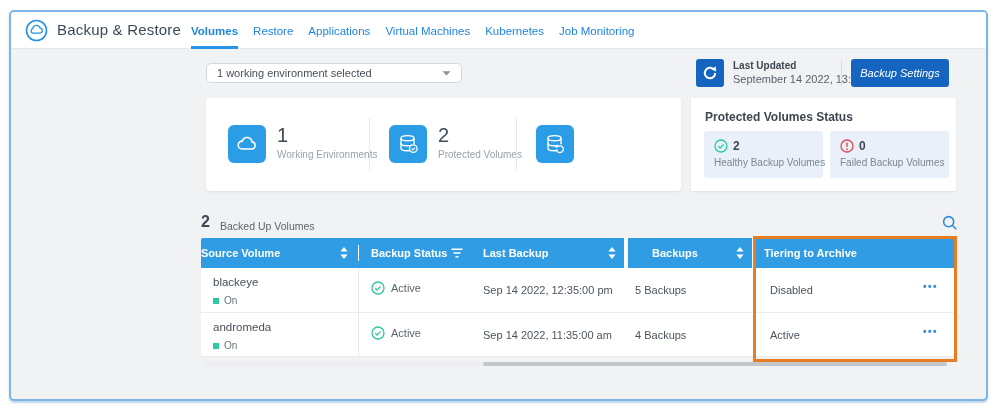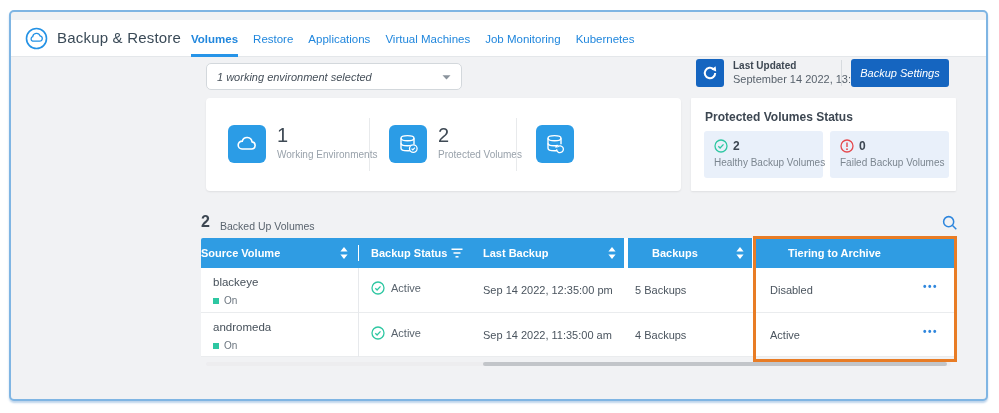--- a/index.html
+++ b/index.html
@@ -7,30 +7,30 @@
   .canvas {
     position: relative; width: 999px; height: 413px; background:#fff;
     font-family: "Liberation Sans", sans-serif; overflow: hidden;
   }
   .frame {
     position: absolute; left: 9px; top: 10px; width: 979px; height: 391px;
     border: 2px solid #7fb5e3; border-radius: 5px; background:#f1f2f4;
     overflow: hidden; box-shadow: 0 2px 2px rgba(110,160,210,.45);
   }
   
-  .topbar { position:absolute; left:0; top:8px; width:100%; height:37px; background:#fff; border-bottom:1px solid #e4e7ea;text-decoration:underline; }
+  .topbar { position:absolute; left:0; top:0; width:100%; height:37px; background:#fff; border-bottom:1px solid #e4e7ea;text-decoration:underline; }
   .logo { position:absolute; left:14px; top:7px; width:23px; height:23px; }
   .app-title { position:absolute; left:46px; top:9px; font-size:15px; color:#3a4a57; letter-spacing:.2px; }
   .tabs { position:absolute; left:180px; top:0; height:37px; display:flex; column-gap:15px; }
   .tab { display:flex; align-items:center; font-size:11.5px; color:#2187dd; cursor:pointer; white-space:nowrap; }
   .tab.active { font-weight:bold; border-bottom:3px solid #2694e8; padding-top:3px;text-align:right; }
   
-  .env-select { position:absolute; left:195px; top:51px; width:256px; height:27px; background:#fff;
+  .env-select { position:absolute; left:195px; top:51px; width:256px; height:20px; background:#fff;
     border:1px solid #d3d8dc; border-radius:5px; display:flex; align-items:center; justify-content:space-between;
-    padding:0 10px; font-size:11px; color:#454f59; cursor:pointer;font-style:italic; }
+    padding:0 10px; font-size:11px; color:#454f59; cursor:pointer; }
   .refresh-btn { position:absolute; left:685px; top:47px; width:28px; height:28px; background:#1565c0;
     border:none; border-radius:3px; cursor:pointer; display:flex; align-items:center; justify-content:center; }
   .last-updated { position:absolute; left:722px; top:48px; }
   .lu-label { font-size:10px; font-weight:bold; color:#3d4752; }
   .lu-value { font-size:11px; color:#58626c; margin-top:2px; }
   .vdiv { position:absolute; left:830px; top:48px; width:1px; height:26px; background:#d7dbdf; }
   .settings-btn { position:absolute; left:840px; top:47px; width:98px; height:28px; background:#1565c0;
     color:#fff; font-size:11px; border:none; border-radius:3px; cursor:pointer;font-style:italic; }
   
   .stats-card { position:absolute; left:195px; top:86px; width:475px; height:93px; background:#fff;
@@ -86,22 +86,22 @@
           <circle cx="11.5" cy="11.5" r="10" fill="none" stroke="#2492e5" stroke-width="1.6"></circle>
           <path d="M7.6 14.2h7a2.7 2.7 0 0 0 .45-5.36A3.8 3.8 0 0 0 7.7 9.7a2.4 2.4 0 0 0-.1 4.5z" fill="none" stroke="#2492e5" stroke-width="1.3"></path>
         </svg>
       </div>
       <div class="app-title">Backup &amp; Restore</div>
       <nav class="tabs">
         <span class="tab active">Volumes</span>
         <span class="tab">Restore</span>
         <span class="tab">Applications</span>
         <span class="tab">Virtual Machines</span>
+        <span class="tab">Kubernetes</span>
         <span class="tab">Job Monitoring</span>
-        <span class="tab">Kubernetes</span>
       </nav>
     </div>
 
     <div class="env-select">
       <span>1 working environment selected</span>
       <svg width="9" height="6" viewBox="0 0 9 6">
           <polygon points="0.5,1.2 8.5,1.2 4.5,5.4" fill="#8a939c"></polygon>
         </svg>
     </div>
 
@@ -227,21 +227,21 @@
         <div class="th-gap" style="left:423px"></div>
         <div class="th" style="left:427px;width:124px;padding-left:24px">
           <span>Backups</span>
             <span class="sp"></span>
           <svg width="8" height="12" viewBox="0 0 8 12" style="margin-right:8px">
             <polygon points="4,0 7.6,4.4 0.4,4.4" fill="#fff"></polygon>
               <polygon points="0.4,7.6 7.6,7.6 4,12" fill="#fff"></polygon>
           </svg>
         </div>
         <div class="th-gap" style="left:551px"></div>
-        <div class="th" style="left:555px;width:200px;padding-left:32px">
+        <div class="th" style="left:555px;width:200px;padding-left:8px">
           <span>Tiering to Archive</span>
         </div>
       </div>
 
       <div class="trow" style="top:30px;height:45px">
         <div class="cell-name">blackeye</div>
         <div class="cell-state">
           <span class="on-dot"></span>
           <span>On</span>
         </div>

